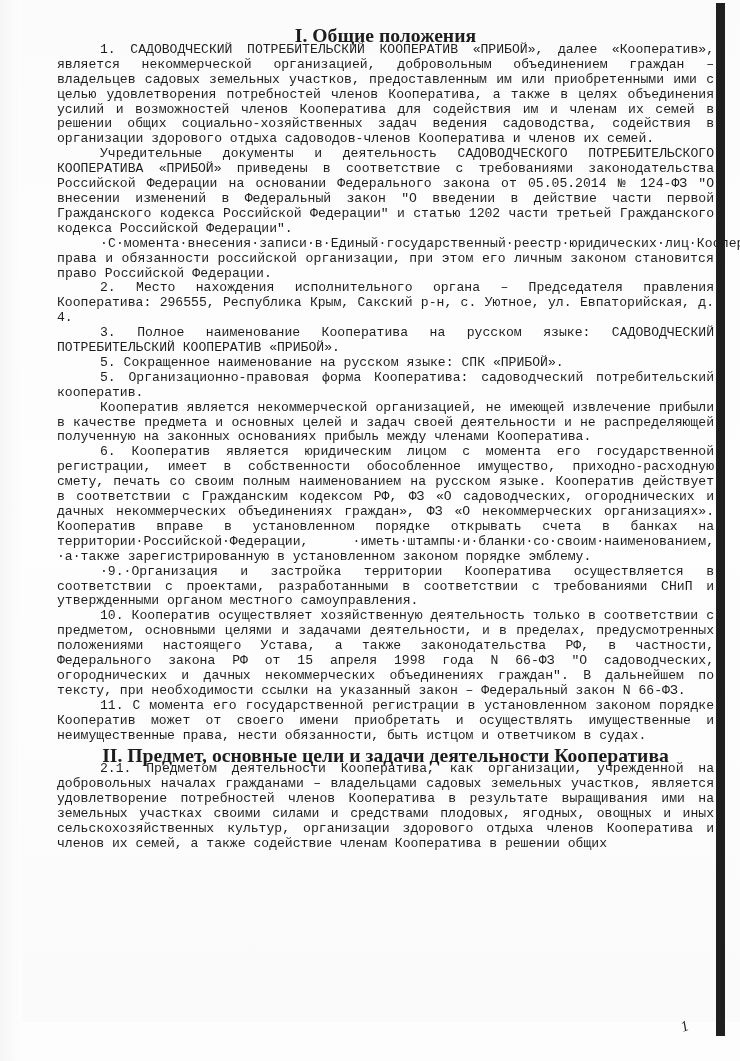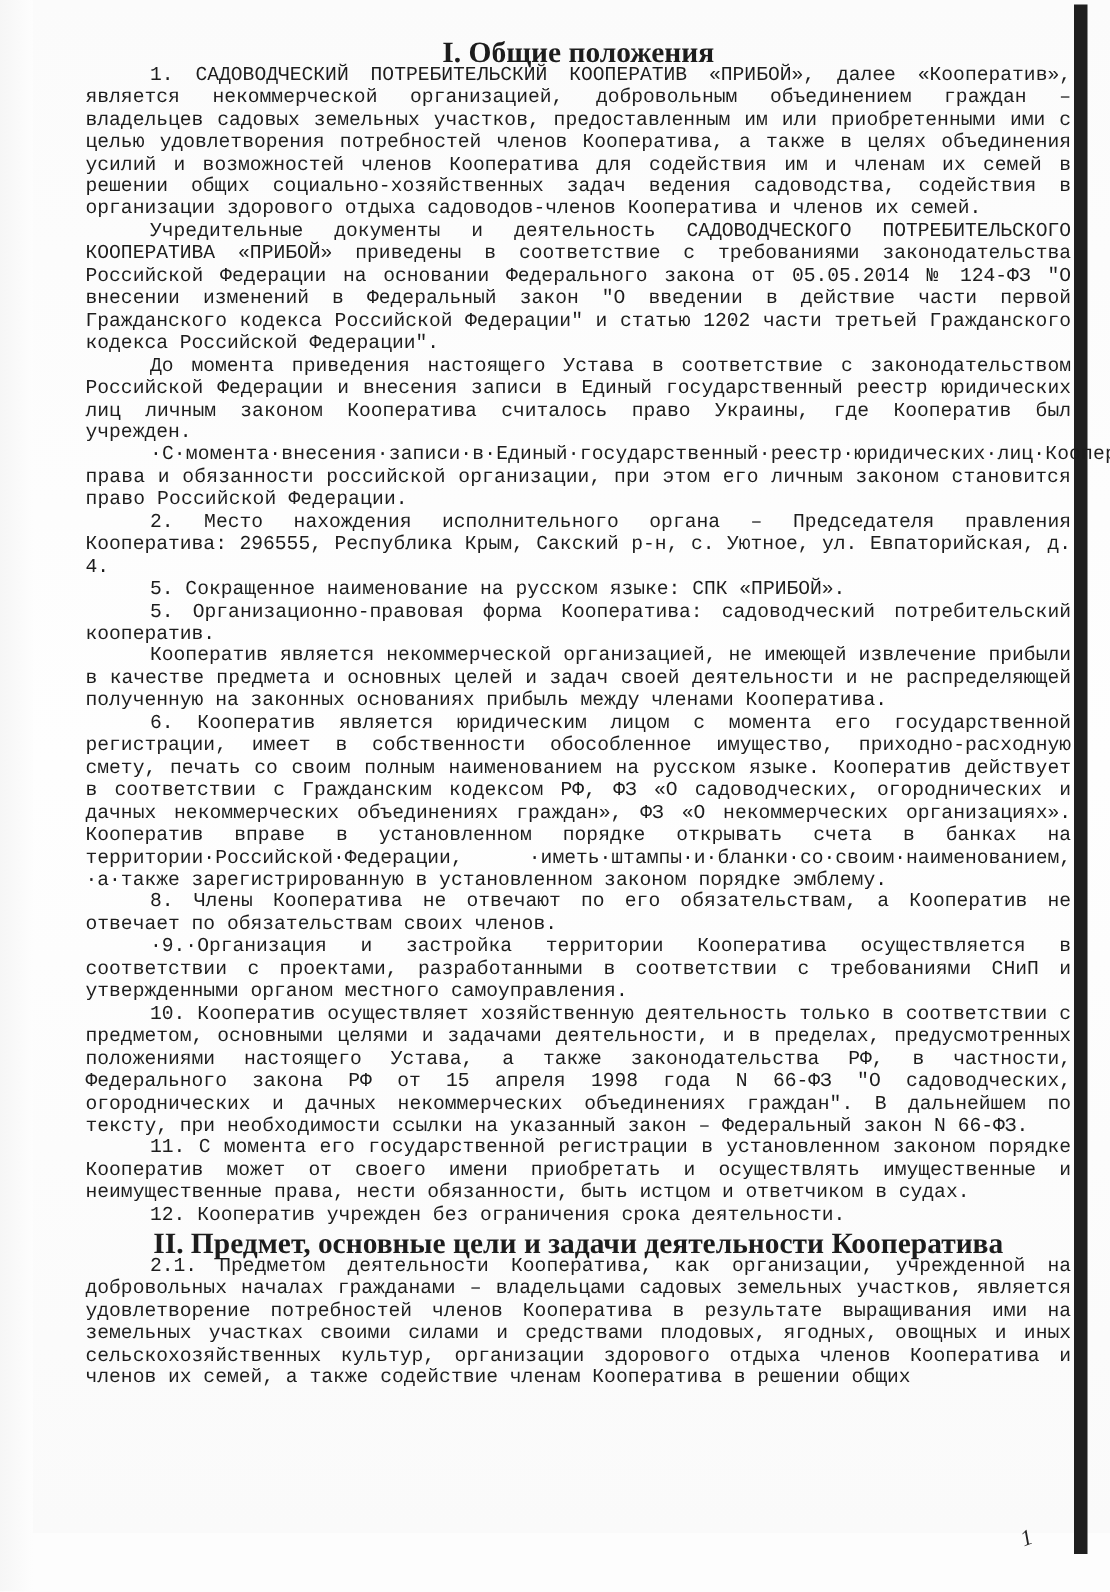--- a/index.html
+++ b/index.html
@@ -47,32 +47,30 @@
 
 <div class="page">
   <div class="scan-edge"></div>
   <div class="right-bar"></div>
 
   <div class="content">
     <h2 class="heading">I. Общие положения</h2>
     <div>
       <p>1. САДОВОДЧЕСКИЙ ПОТРЕБИТЕЛЬСКИЙ КООПЕРАТИВ «ПРИБОЙ», далее «Кооператив», является некоммерческой организацией, добровольным объединением граждан – владельцев садовых земельных участков, предоставленным им или приобретенными ими с целью удовлетворения потребностей членов Кооператива, а также в целях объединения усилий и возможностей членов Кооператива для содействия им и членам их семей в решении общих социально-хозяйственных задач ведения садоводства, содействия в организации здорового отдыха садоводов-членов Кооператива и членов их семей.</p>
       <p>Учредительные документы и деятельность САДОВОДЧЕСКОГО ПОТРЕБИТЕЛЬСКОГО КООПЕРАТИВА «ПРИБОЙ» приведены в соответствие с требованиями законодательства Российской Федерации на основании Федерального закона от 05.05.2014 № 124-ФЗ "О внесении изменений в Федеральный закон "О введении в действие части первой Гражданского кодекса Российской Федерации" и статью 1202 части третьей Гражданского кодекса Российской Федерации".</p>
-      <p>До момента приведения настоящего Устава в соответствие с законодательством Российской Федерации и внесения записи в Единый государственный реестр юридических лиц личным законом Кооператива считалось право Украины, где Кооператив был учрежден.</p>
       <p class="dotted">·С·момента·внесения·записи·в·Единый·государственный·реестр·юридических·лиц·Кооператив·приобретает права и обязанности российской организации, при этом его личным законом становится право Российской Федерации.</p>
       <p>2. Место нахождения исполнительного органа – Председателя правления Кооператива: 296555, Республика Крым, Сакский р-н, с. Уютное, ул. Евпаторийская, д. 4.</p>
+      <p>3. Полное наименование Кооператива на русском языке: САДОВОДЧЕСКИЙ ПОТРЕБИТЕЛЬСКИЙ КООПЕРАТИВ «ПРИБОЙ».</p>
       <p>5. Сокращенное наименование на русском языке: СПК «ПРИБОЙ».</p>
       <p>5. Организационно-правовая форма Кооператива: садоводческий потребительский кооператив.</p>
       <p>Кооператив является некоммерческой организацией, не имеющей извлечение прибыли в качестве предмета и основных целей и задач своей деятельности и не распределяющей полученную на законных основаниях прибыль между членами Кооператива.</p>
       <p>6. Кооператив является юридическим лицом с момента его государственной регистрации, имеет в собственности обособленное имущество, приходно-расходную смету, печать со своим полным наименованием на русском языке. Кооператив действует в соответствии с Гражданским кодексом РФ, ФЗ «О садоводческих, огороднических и дачных некоммерческих объединениях граждан», ФЗ «О некоммерческих организациях». Кооператив вправе в установленном порядке открывать счета в банках на территории·Российской·Федерации, ·иметь·штампы·и·бланки·со·своим·наименованием, ·а·также зарегистрированную в установленном законом порядке эмблему.</p>
-      <p>8. Члены Кооператива не отвечают по его обязательствам, а Кооператив не отвечает по обязательствам своих членов.</p>
       <p>·9.·Организация и застройка территории Кооператива осуществляется в соответствии с проектами, разработанными в соответствии с требованиями СНиП и утвержденными органом местного самоуправления.</p>
       <p>10. Кооператив осуществляет хозяйственную деятельность только в соответствии с предметом, основными целями и задачами деятельности, и в пределах, предусмотренных положениями настоящего Устава, а также законодательства РФ, в частности, Федерального закона РФ от 15 апреля 1998 года N 66-ФЗ "О садоводческих, огороднических и дачных некоммерческих объединениях граждан". В дальнейшем по тексту, при необходимости ссылки на указанный закон – Федеральный закон N 66-ФЗ.</p>
       <p>11. С момента его государственной регистрации в установленном законом порядке Кооператив может от своего имени приобретать и осуществлять имущественные и неимущественные права, нести обязанности, быть истцом и ответчиком в судах.</p>
-      <p>12. Кооператив учрежден без ограничения срока деятельности.</p>
     </div>
 
     <h2 class="heading heading-2">II. Предмет, основные цели и задачи деятельности Кооператива</h2>
     <div>
       <p>2.1. Предметом деятельности Кооператива, как организации, учрежденной на добровольных началах гражданами – владельцами садовых земельных участков, является удовлетворение потребностей членов Кооператива в результате выращивания ими на земельных участках своими силами и средствами плодовых, ягодных, овощных и иных сельскохозяйственных культур, организации здорового отдыха членов Кооператива и членов их семей, а также содействие членам Кооператива в решении общих</p>
     </div>
   </div>
 
   <div class="page-mark">1</div>
 </div>

